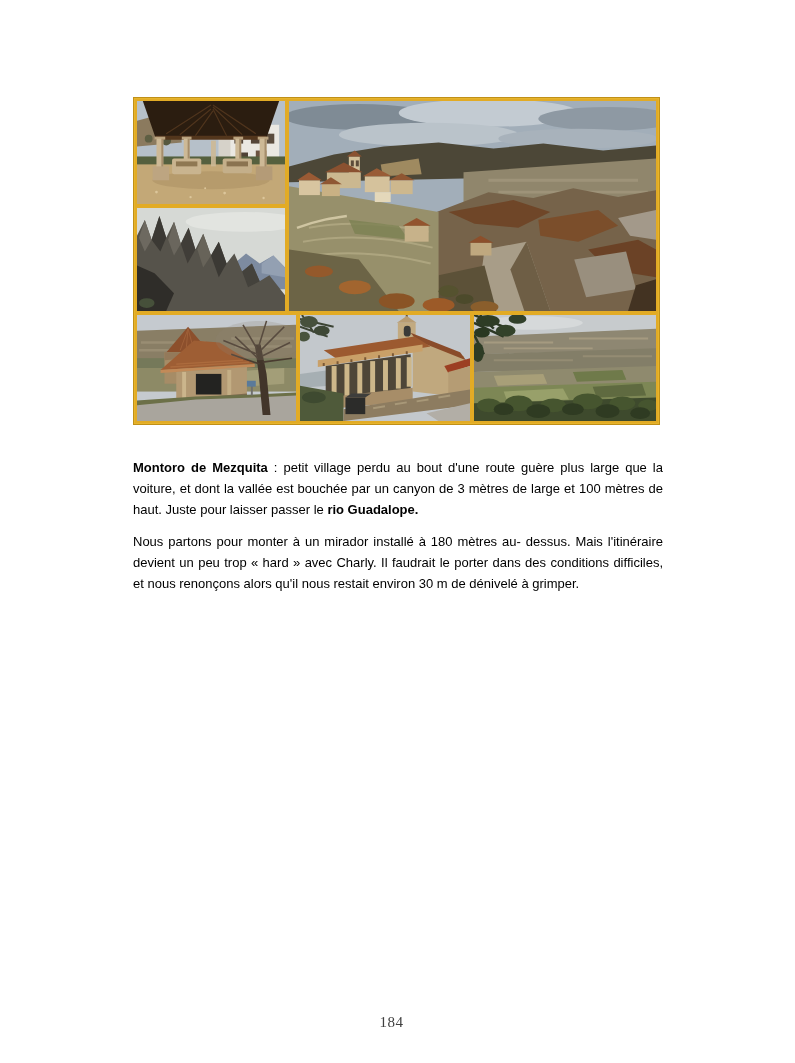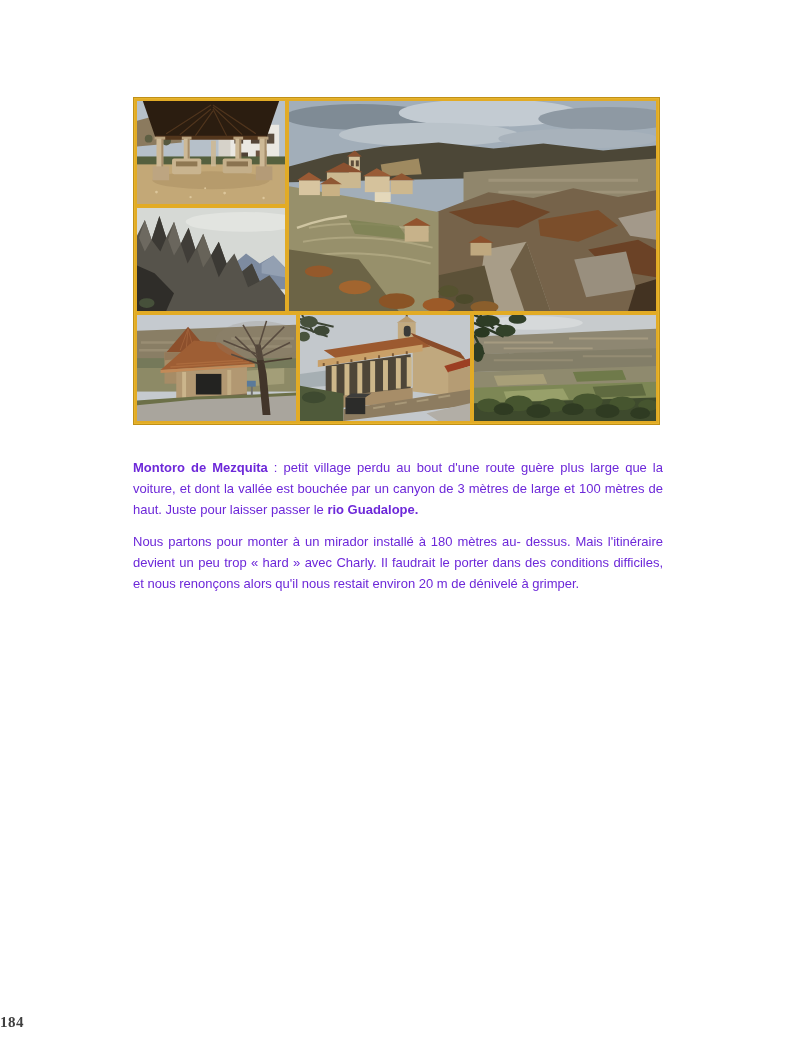--- a/index.html
+++ b/index.html
@@ -20,29 +20,28 @@
   .photo {
     border:2px solid #e2ab25;
     box-shadow: inset 0 0 0 1px #f4da7c;
     overflow:hidden; background:#b9b9b9;
   }
   .photo svg { display:block; width:100%; height:100%; }
   .w1 { width:163px; } .w2 { width:174px; } .w3 { width:186px; }
 
   .text-block { position:absolute; left:133px; top:457px; width:530px; }
   .para {
-    font-size:13px; line-height:21px; color:#6d28d9;
+    font-size:13px; line-height:21px; color:#000000;
     text-align:justify; margin:0 0 11px 0;
   }
   .para b { font-weight:bold; }
   .page-number {
-    position:absolute; left:0; right:12px; top:1014px; 
+    position:absolute; left:0; right:12px; top:1014px; text-align:center;
     font-family:"Liberation Serif", serif; font-size:15px; color:#3f3f3f;
     letter-spacing:0.5px;
-    font-weight:bold;
   }
 </style>
 </head>
 <body>
 
 <div class="collage">
   <div class="row-top">
     <div class="col-left">
 
       <figure class="photo" aria-label="Covered stone pavilion with wooden roof, stone columns and white house behind">
@@ -286,16 +285,16 @@
         <ellipse cx="44" cy="4" rx="9" ry="5" fill="#31402a"></ellipse>
         <ellipse cx="4" cy="38" rx="6" ry="10" fill="#2e3c25"></ellipse>
       </svg>
     </figure>
 
   </div>
 </div>
 
 <div class="text-block">
   <p class="para"><b>Montoro de Mezquita</b><span> : petit village perdu au bout d'une route guère plus large que la voiture, et dont la vallée est bouchée par un canyon de 3 mètres de large et 100 mètres de haut. Juste pour laisser passer le </span><b>rio Guadalope.</b></p>
-  <p class="para">Nous partons pour monter à un mirador installé à 180 mètres au- dessus. Mais l'itinéraire devient un peu trop « hard » avec Charly. Il faudrait le porter dans des conditions difficiles, et nous renonçons alors qu'il nous restait environ 20 m de dénivelé à grimper.</p>
+  <p class="para">Nous partons pour monter à un mirador installé à 180 mètres au- dessus. Mais l'itinéraire devient un peu trop « hard » avec Charly. Il faudrait le porter dans des conditions difficiles, et nous renonçons alors qu'il nous restait environ 30 m de dénivelé à grimper.</p>
 </div>
 
 <div class="page-number">184</div>
 
 </body></html>

